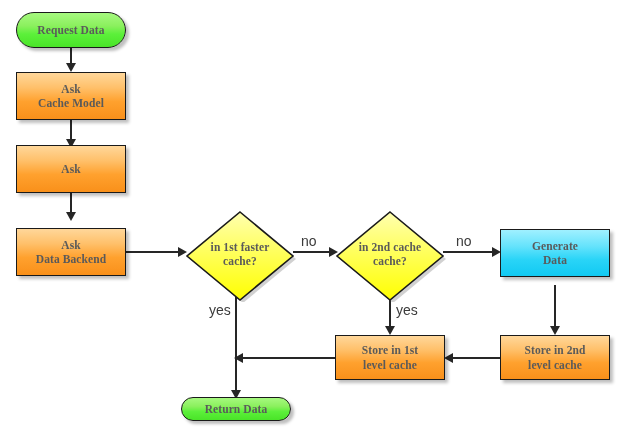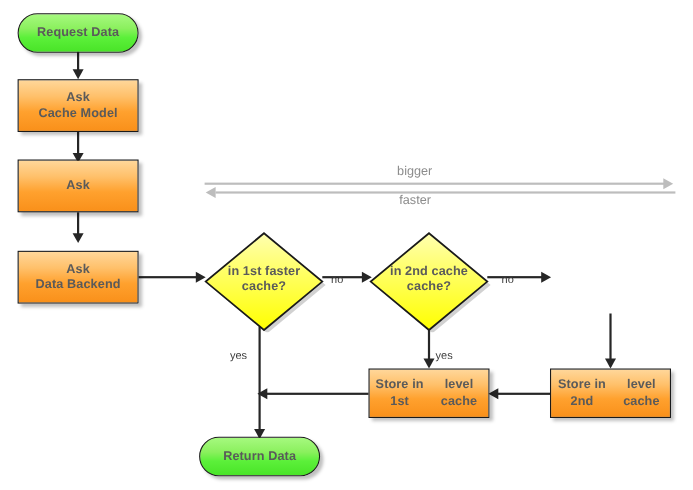--- a/index.html
+++ b/index.html
@@ -20,20 +20,21 @@
     display:flex;
     align-items:center;
     justify-content:center;
     text-align:center;
     font-size:11.5px;
     font-weight:bold;
     color:#5a5a5a;
     line-height:1.25;
     letter-spacing:.1px;
     z-index:3;
+    font-family:Liberation Serif, serif;
   }
   
   .term{
     border:1.6px solid #1a1a1a;
     border-radius:19px;
     background:linear-gradient(to bottom,#a6f97f 0%,#8bf05e 38%,#5cf03a 62%,#49e428 100%);
     box-shadow:3px 3px 3px rgba(0,0,0,.25);
   }
   
   .proc{
@@ -68,56 +69,45 @@
   .edge{position:absolute;background:#262626;z-index:1;}
   .edge.v{width:1.8px;}
   .edge.h{height:1.8px;}
   .arrowhead{position:absolute;width:0;height:0;z-index:2;}
   .ah-down{border-left:5px solid transparent;border-right:5px solid transparent;border-top:9px solid #262626;}
   .ah-right{border-top:5px solid transparent;border-bottom:5px solid transparent;border-left:9px solid #262626;}
   .ah-left{border-top:5px solid transparent;border-bottom:5px solid transparent;border-right:9px solid #262626;}
   
   .elabel{
     position:absolute;
-    font-size:10px;
+    font-size:14px;
     color:#3b3b3b;
     font-family:"Liberation Sans",sans-serif;
     z-index:4;
     white-space:nowrap;
-    margin-top:16px;
   }
   
   .scalewrap{position:absolute;z-index:1;}
   .scaleline{position:absolute;height:1.6px;background:#bdbdbd;}
   .scalelabel{
     position:absolute;
     font-size:11.5px;
     color:#8c8c8c;
     font-family:"Liberation Sans",sans-serif;
     white-space:nowrap;
   }
   .sa{position:absolute;width:0;height:0;}
   .sa-right{border-top:5px solid transparent;border-bottom:5px solid transparent;border-left:9px solid #bdbdbd;}
   .sa-left{border-top:5px solid transparent;border-bottom:5px solid transparent;border-right:9px solid #bdbdbd;}
 </style>
 </head>
 <body>
 
 <div id="canvas">
 
-  <div class="scalewrap" style="left:186px;top:152px;width:428px;height:36px;">
-
-    <div class="scaleline" style="left:0px;top:14px;width:418px;"></div>
-    <div class="sa sa-right" style="left:417px;top:9.5px;"></div>
-    <div class="scalelabel" style="left:175px;top:-2px;">bigger</div>
-
-    <div class="scaleline" style="left:10px;top:22px;width:418px;"></div>
-    <div class="sa sa-left" style="left:1px;top:17.5px;"></div>
-    <div class="scalelabel" style="left:177px;top:24px;">faster</div>
-  </div>
 
   <div class="edge v" style="left:70px;top:47px;height:21px;"></div>
   <div class="arrowhead ah-down" style="left:66px;top:63px;"></div>
 
   <div class="edge v" style="left:70px;top:120px;height:25px;"></div>
   <div class="arrowhead ah-down" style="left:66px;top:139px;"></div>
 
   <div class="edge v" style="left:70px;top:193px;height:25px;"></div>
   <div class="arrowhead ah-down" style="left:66px;top:212px;"></div>
 
@@ -197,28 +187,32 @@
       </defs>
       <polygon points="57,6 110,50 57,94 4,50" fill="#9a9a9a" transform="translate(3,3)" opacity="0.45"></polygon>
       <polygon points="57,6 110,50 57,94 4,50" fill="url(#yg2)" stroke="#1a1a1a" stroke-width="1.6"></polygon>
     </svg>
     <div class="dtext">
       <div>in 2nd cache</div>
       <div>cache?</div>
     </div>
   </div>
 
-
-  <div class="node proc" style="left:335px;top:335px;width:110px;height:45px;flex-direction:row;">
+  <div class="node cyan" style="left:500px;top:229px;width:110px;height:48px;flex-direction:column;">
+    <span>Generate</span>
+    <span>Data</span>
+  </div>
+
+  <div class="node proc" style="left:335px;top:335px;width:110px;height:45px;flex-direction:column;">
     <span>Store in 1st</span>
     <span>level cache</span>
   </div>
 
-  <div class="node proc" style="left:500px;top:335px;width:110px;height:45px;flex-direction:row;">
+  <div class="node proc" style="left:500px;top:335px;width:110px;height:45px;flex-direction:column;">
     <span>Store in 2nd</span>
     <span>level cache</span>
   </div>
 
-  <div class="node term" style="left:181px;top:397px;width:110px;height:36px;">
+  <div class="node term" style="left:181px;top:397px;width:110px;height:24px;">
     <span>Return Data</span>
   </div>
 
 </div>
 
 </body></html>

